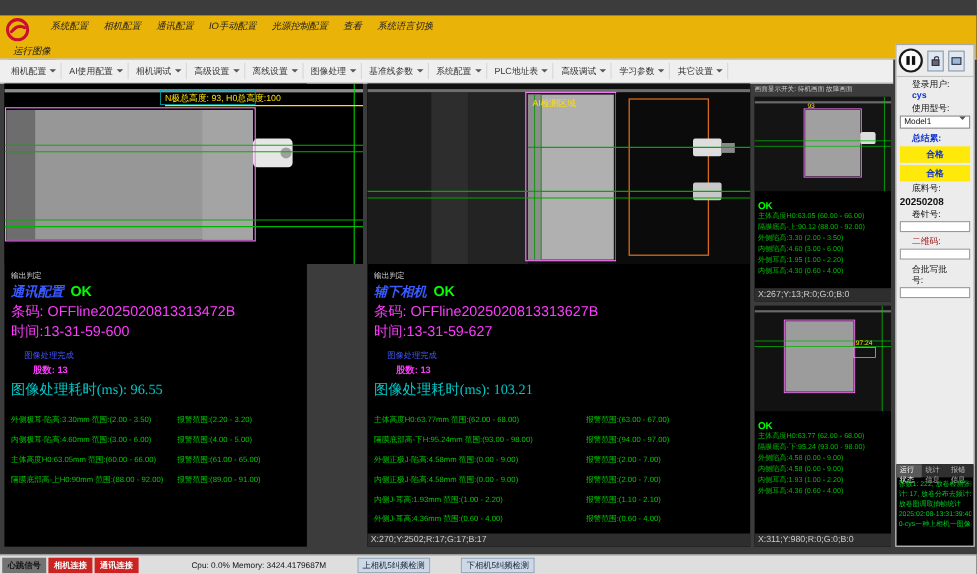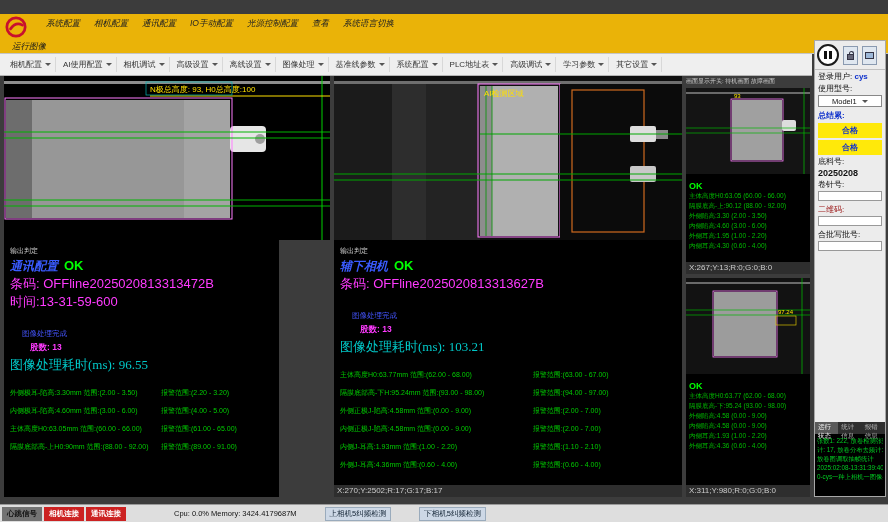--- a/index.html
+++ b/index.html
@@ -40,21 +40,21 @@
   .side-header { position:absolute; left:686px; top:77px; width:124px; font-size:6px; color:#ccc; }
 
   .coords { position:absolute; bottom:0; left:0; right:0; height:12px; background:#2e2e2e;
             color:#ccc; font-size:8px; line-height:12px; padding-left:3px; white-space:nowrap; overflow:hidden; }
 
   .result { position:absolute; left:6px; top:170px; right:4px; }
   .res-judge  { color:#cfcfcf; font-size:7px; }
   .res-cam    { color:#3a5bff; font-weight:700; font-size:12px; font-style:italic; }
   .res-ok     { color:#00ff00; font-weight:700; font-size:13px; margin-left:6px; }
   .res-magenta{ color:#ff3bff; font-size:13px; margin-top:0; }
-  .res-blue   { color:#4455ff; font-size:7.5px; margin-top:18px;padding-left:12px; }
+  .res-blue   { color:#4455ff; font-size:7.5px; margin-top:8px;padding-left:12px; }
   .res-count  { color:#ff3bff; font-size:8.5px; font-weight:700; margin-top:3px;margin-left:20px; }
   .res-cyan   { color:#00c8c8; font-size:13px; margin-top:2px;font-family:Liberation Serif, serif; }
   .mrow { display:flex; font-size:7px; color:#00cc00; margin-top:8px; white-space:nowrap; }
   .mrow.first { margin-top:14px; }
   .mrow .l { width:57%; overflow:hidden; }
   .mrow .r { width:43%; overflow:hidden; }
 
   .s-lines { padding:3px 3px 0; }
   .s-ok   { color:#00ff00; font-weight:700; font-size:9px; }
   .s-line { color:#00bb00; font-size:6.5px; line-height:10px; white-space:nowrap; overflow:hidden; }
@@ -65,25 +65,25 @@
   .rp-buttons { display:flex; align-items:center; gap:4px; padding:3px 2px; border-bottom:1px solid #c0c0c0; }
   .round-btn { width:22px; height:22px; border-radius:50%; background:#fff; border:2px solid #1a1a1a;
                display:flex; align-items:center; justify-content:center; gap:2px; cursor:pointer; }
   .round-btn i { display:block; width:3px; height:8px; background:#111; }
   .sq-btn { width:15px; height:19px; background:#dfe7f0; border:1px solid #8a9ab0;
             display:flex; align-items:center; justify-content:center; cursor:pointer; }
   .icon-lock { width:7px; height:6px; border:1px solid #334; background:#667; position:relative; margin-top:3px; }
   .icon-lock::before { content:""; position:absolute; left:1px; top:-4px; width:3px; height:3px;
                        border:1px solid #334; border-bottom:none; border-radius:3px 3px 0 0; }
   .icon-screen { width:9px; height:7px; border:1px solid #334; background:#9db8d8; }
-  .rp-row { padding:2px 3px 0; line-height:10px; }
+  .rp-row { padding:2px 14px 0; line-height:10px; }
   .rp-blue { color:#1133cc; font-weight:700; }
   .rp-red  { color:#991111; }
   .model-select { margin:1px 3px 2px; background:#fff; border:1px solid #888; height:12px;
-                  display:flex; align-items:center; justify-content:space-between; padding:0 13px;
+                  display:flex; align-items:flex-start; justify-content:space-between; padding:0 3px;
                   font-size:7.5px; cursor:pointer; }
   .badge-yellow { margin:2px 3px 0; background:#ffe90a; color:#1133cc; font-weight:700;
                   text-align:center; font-size:8px; padding:2px 0; }
   .lot-value { font-weight:700; font-size:9px; padding:1px 3px 0; }
   .rp-input { margin:1px 3px 2px; height:10px; background:#fff; border:1px solid #999; }
 
   .stats { position:absolute; left:0; right:0; bottom:0; height:74px; background:#000; overflow:hidden; }
   .stats-tabs { display:flex; background:#2f2f2f; height:12px; font-size:6.5px; color:#bbb; }
   .stats-tab { padding:1px 3px; cursor:pointer; }
   .stats-tab.active { background:#5a5a5a; color:#fff; }
@@ -245,20 +245,21 @@
       <line x1="152" y1="10" x2="152" y2="160" stroke="#009600" stroke-width="0.8"></line>
       <line x1="158" y1="10" x2="158" y2="160" stroke="#009600" stroke-width="0.8"></line>
       <text x="150" y="20" font-size="8" fill="#ffe000">AI检测区域</text>
     </svg>
     <div class="result">
       <div class="res-judge">输出判定</div>
       <div>
         <span class="res-cam">辅下相机</span><span class="res-ok">OK</span>
       </div>
       <div class="res-magenta">条码: OFFline2025020813313627B</div>
+      <div class="res-magenta">时间:13-31-59-627</div>
       <div class="res-blue">图像处理完成</div>
       <div class="res-count">股数: 13</div>
       <div class="res-cyan">图像处理耗时(ms): 103.21</div>
       <div class="mrow first">
           <span class="l">主体高度H0:63.77mm 范围:(62.00 - 68.00)</span>
           <span class="r">报警范围:(63.00 - 67.00)</span>
         </div>
       <div class="mrow">
           <span class="l">隔膜底部高-下H:95.24mm 范围:(93.00 - 98.00)</span>
           <span class="r">报警范围:(94.00 - 97.00)</span>

